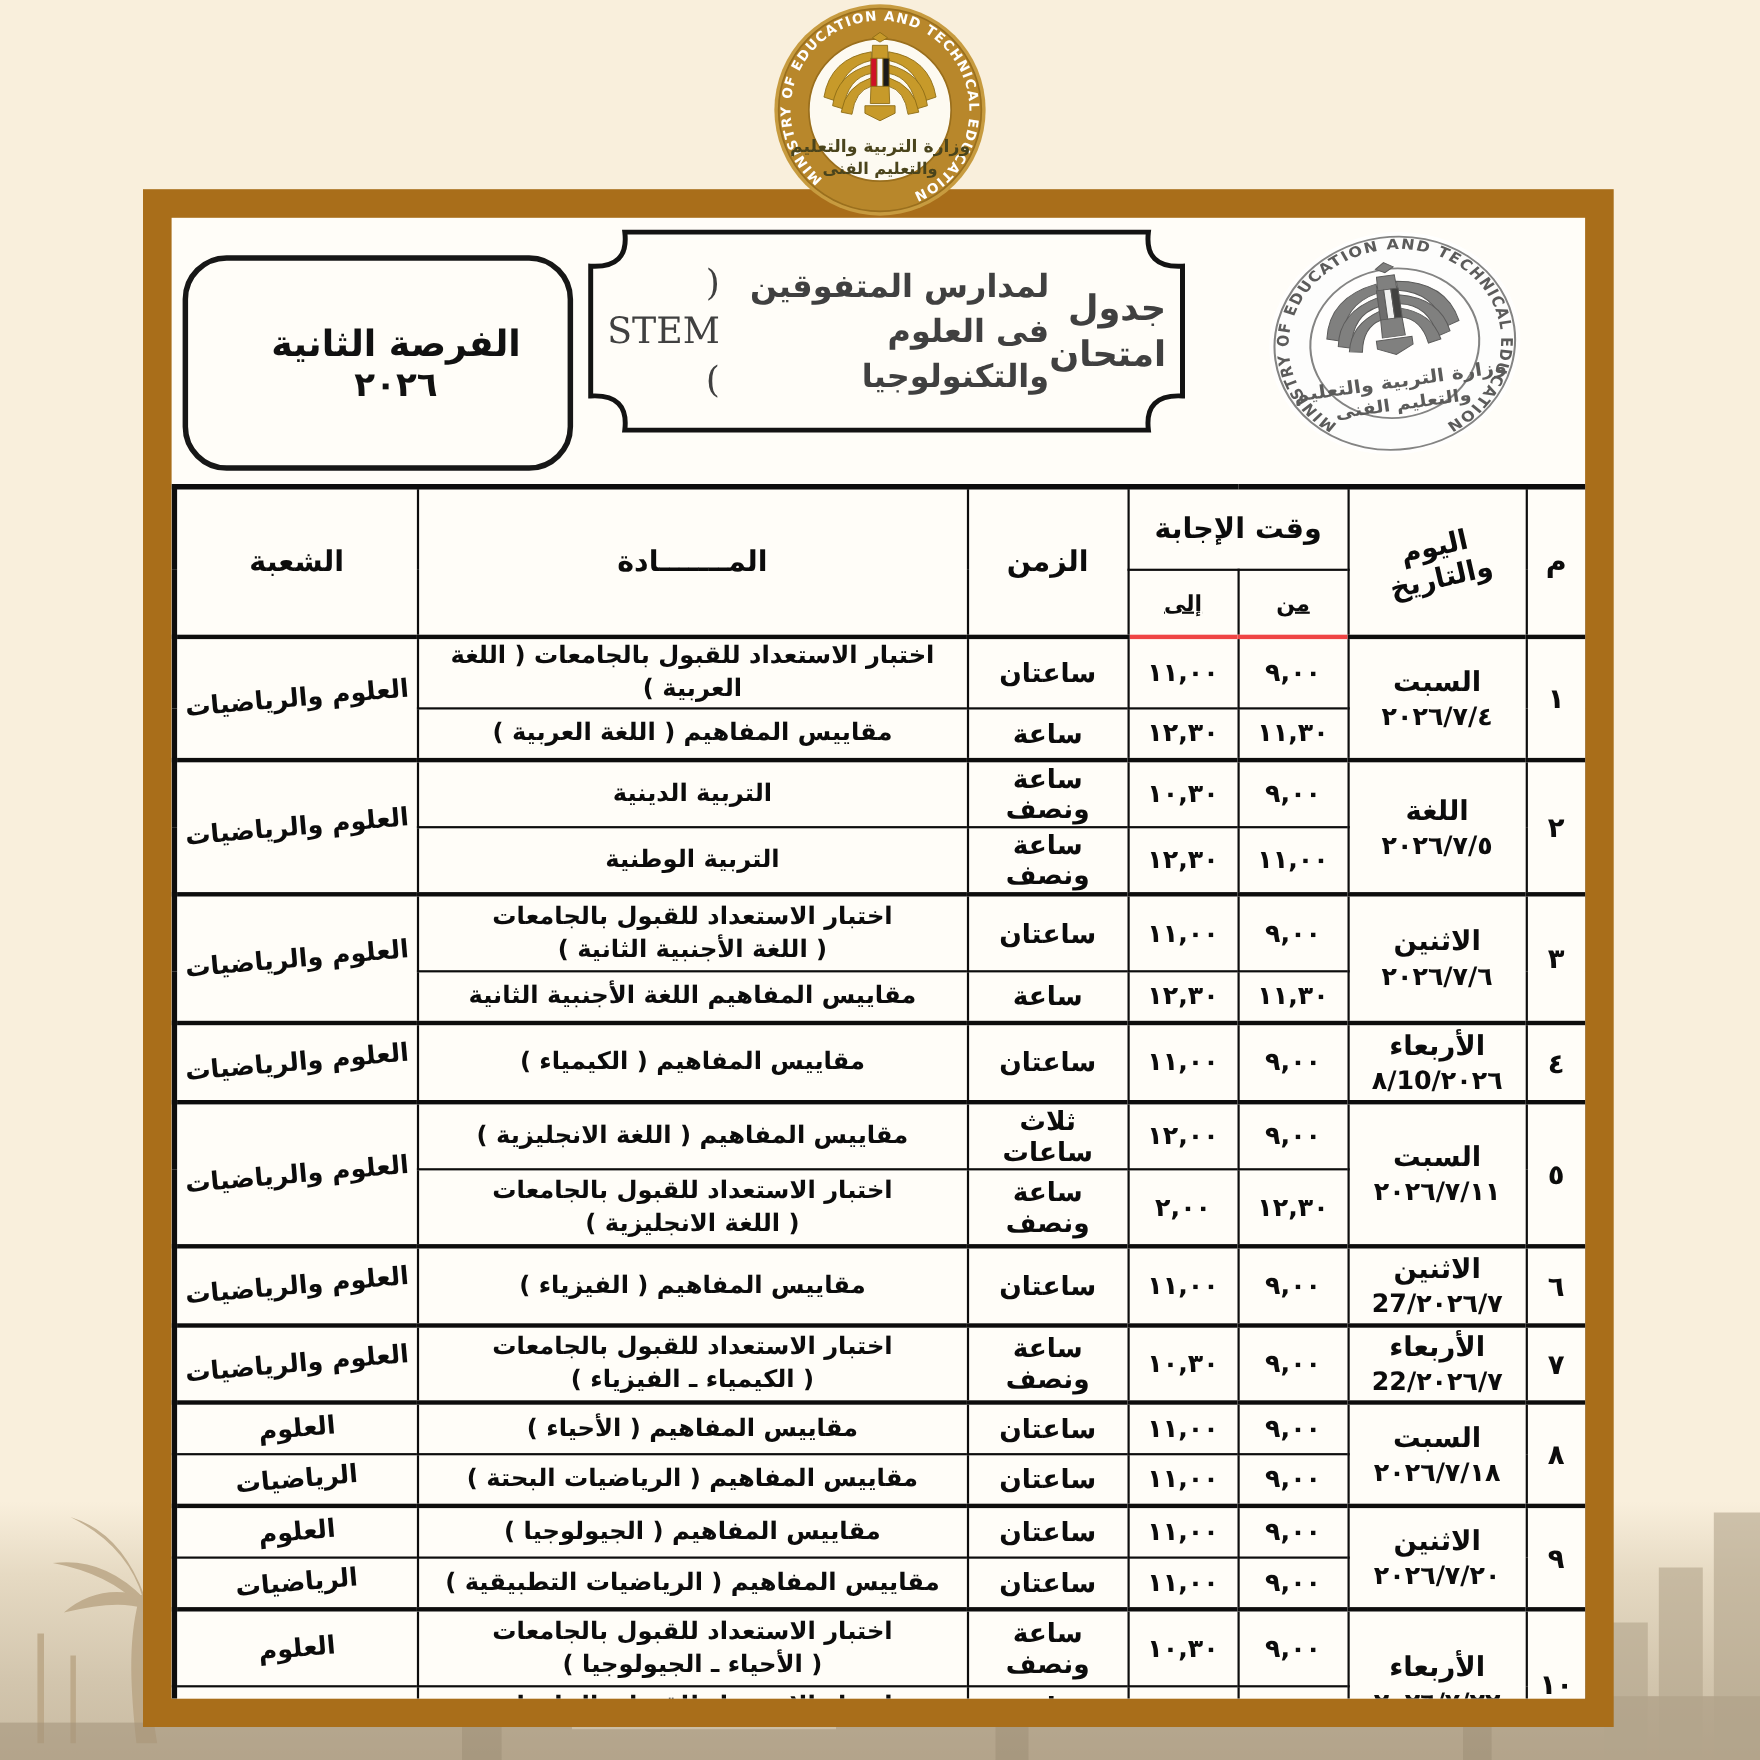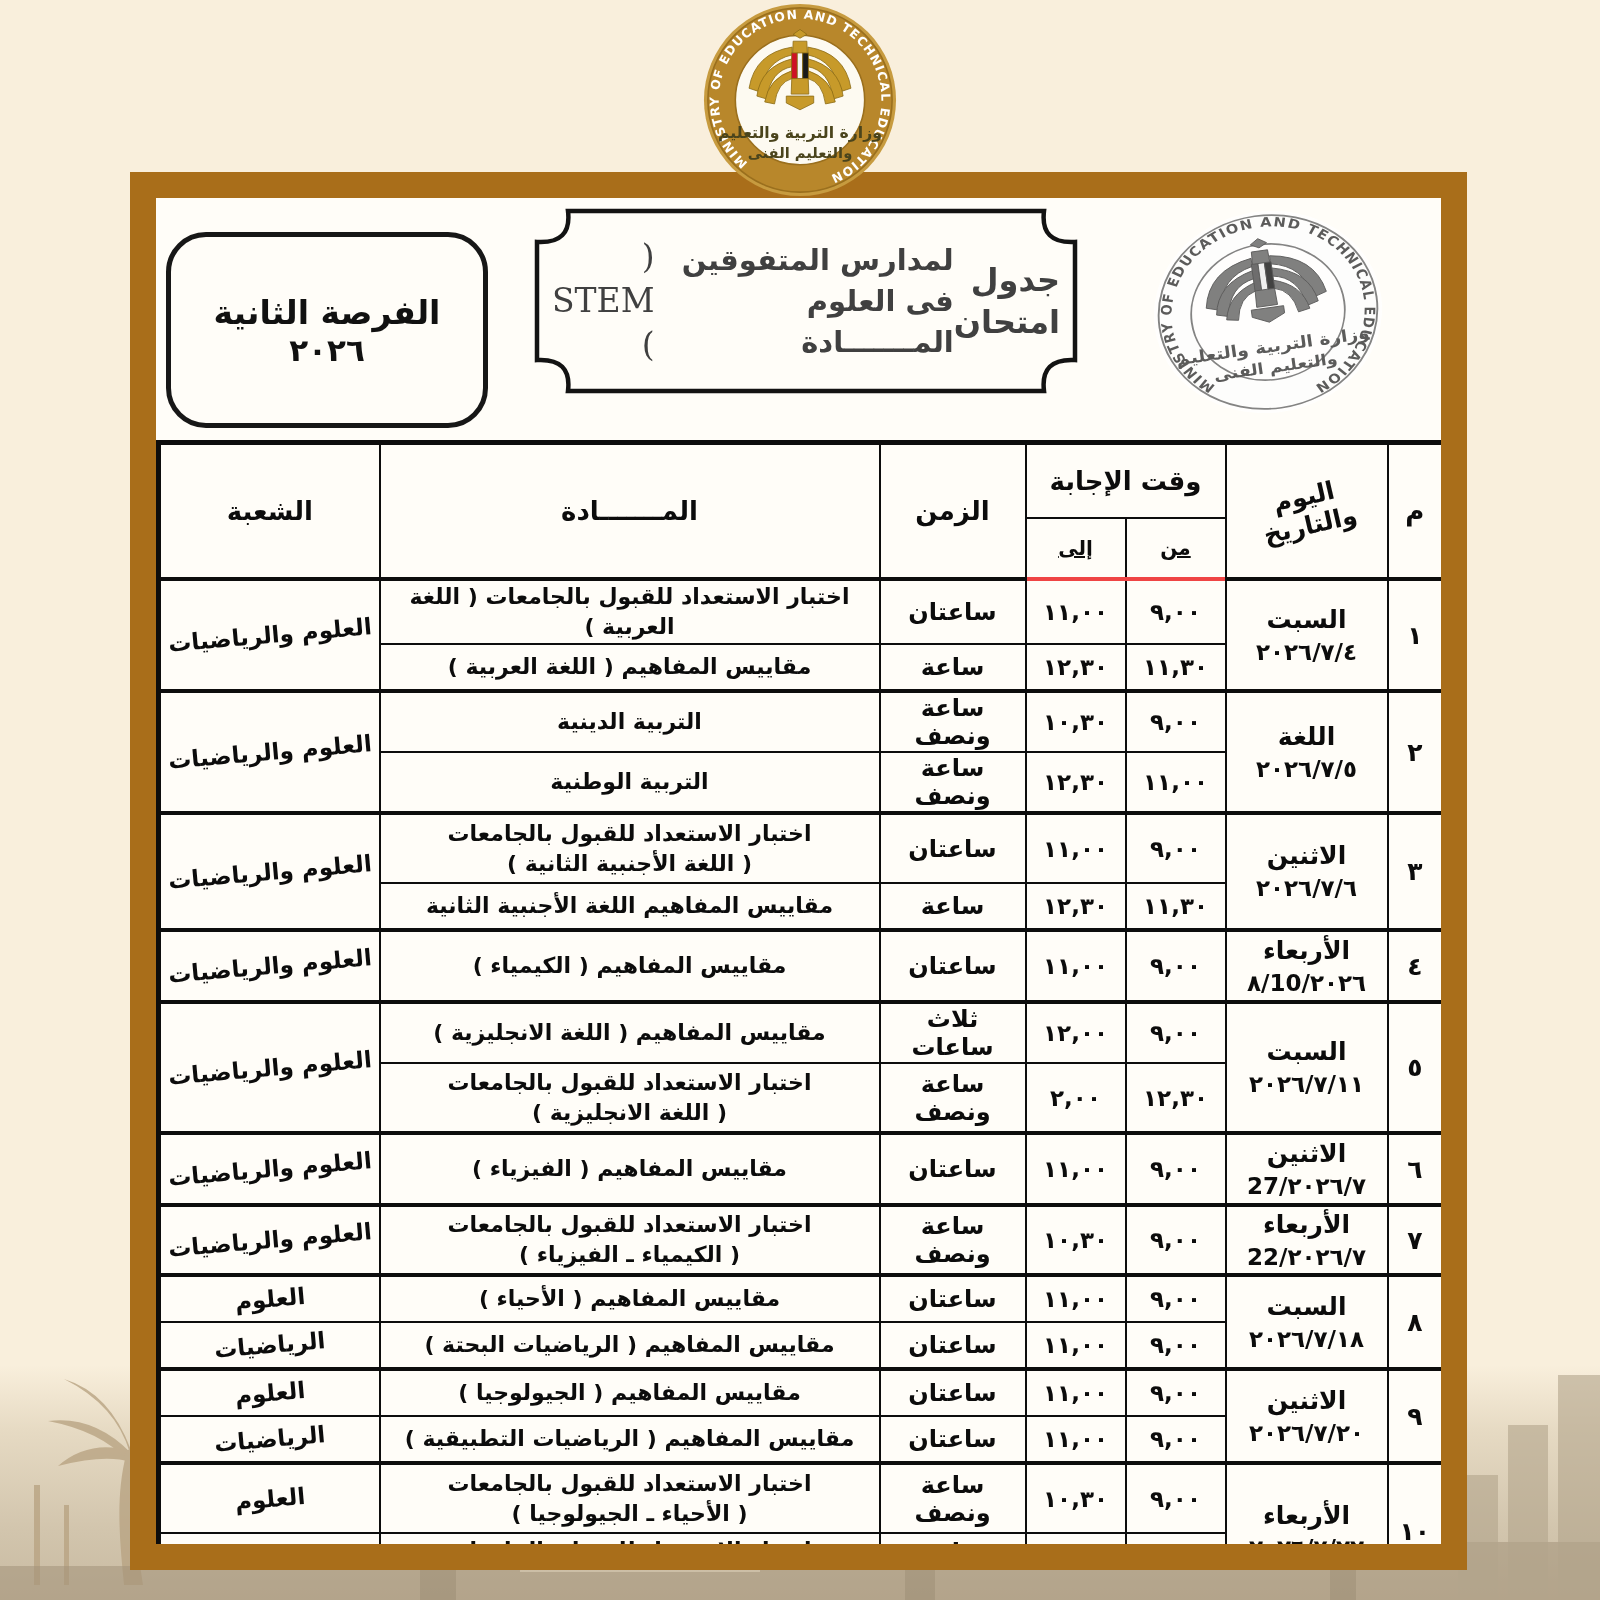--- a/index.html
+++ b/index.html
@@ -25,21 +25,21 @@
   }
   .doc{
     position:absolute;left:26px;top:26px;right:26px;bottom:26px;
     background:#fffdf8;overflow:hidden;
   }
   
   .side-box{
     position:absolute;left:10px;top:34px;width:312px;height:186px;
     border:5px solid #171717;border-radius:40px;
     display:flex;flex-direction:column;align-items:center;justify-content:center;
-    direction:rtl;color:#111;
+    direction:rtl;color:#111;padding-left:33px;
   }
   .side-box .l1{font-size:33px;font-weight:bold;}
   .side-box .l2{font-size:31px;font-weight:bold;}
   .title-box{position:absolute;left:374px;top:6px;width:552px;height:194px;}
   .title-box svg.tframe{position:absolute;inset:0;}
   .title-lines{
     position:absolute;inset:10px 22px;display:flex;flex-direction:row;
     align-items:center;justify-content:center;direction:rtl;color:#404040;
   }
   .title-lines .t1{font-size:32px;font-weight:bold;line-height:42px;}
@@ -156,21 +156,21 @@
       <div class="l1">الفرصة الثانية</div>
       <div class="l2">٢٠٢٦</div>
     </div>
 
     <div class="title-box">
       <svg class="tframe" viewBox="0 0 552 194">
         <path d="M 38 7 L 514 7 Q 510 40 545 38 L 545 156 Q 510 154 514 187 L 38 187 Q 42 154 7 156 L 7 38 Q 42 40 38 7 Z" fill="none" stroke="#131313" stroke-width="4.5"></path>
       </svg>
       <div class="title-lines">
         <div class="t1">جدول امتحان</div>
-        <div class="t3">لمدارس المتفوقين فى العلوم المـــــــادة</div>
+        <div class="t3">لمدارس المتفوقين فى العلوم والتكنولوجيا</div>
         <div class="t4">( STEM )</div>
       </div>
     </div>
 
     <div class="doc-seal"><svg viewBox="0 0 200 200" width="100%" height="100%">
     <circle cx="100" cy="100" r="98" fill="#ffffff"></circle>
     <circle cx="100" cy="100" r="94" fill="#fdfdfd" stroke="#6f6f6f" stroke-width="1.6"></circle>
     <circle cx="100" cy="100" r="66" fill="#ffffff" stroke="#6f6f6f" stroke-width="1.6"></circle>
     <path id="rpB" d="M 100 183 A 83 83 0 1 1 100 17 A 83 83 0 1 1 100 183" fill="none"></path>
     <text font-size="12.6" font-weight="bold" letter-spacing="1.1" fill="#3f3f3f" font-family="DejaVu Sans, sans-serif">

